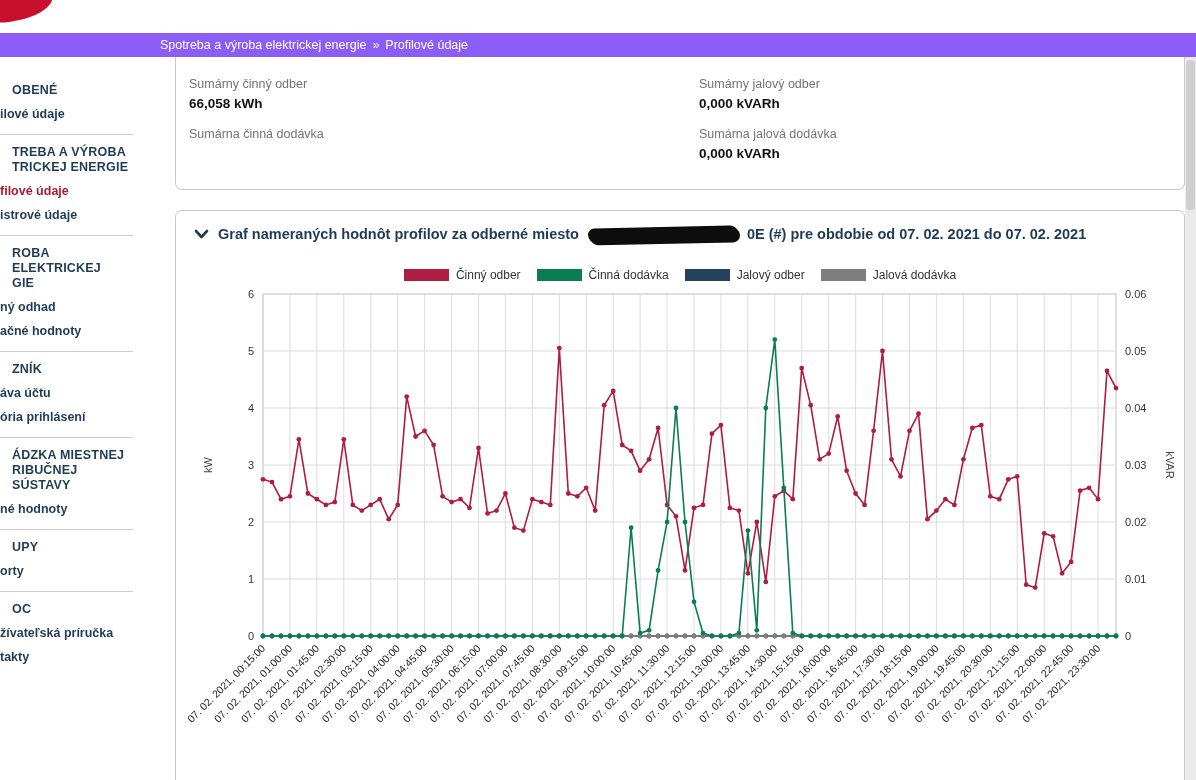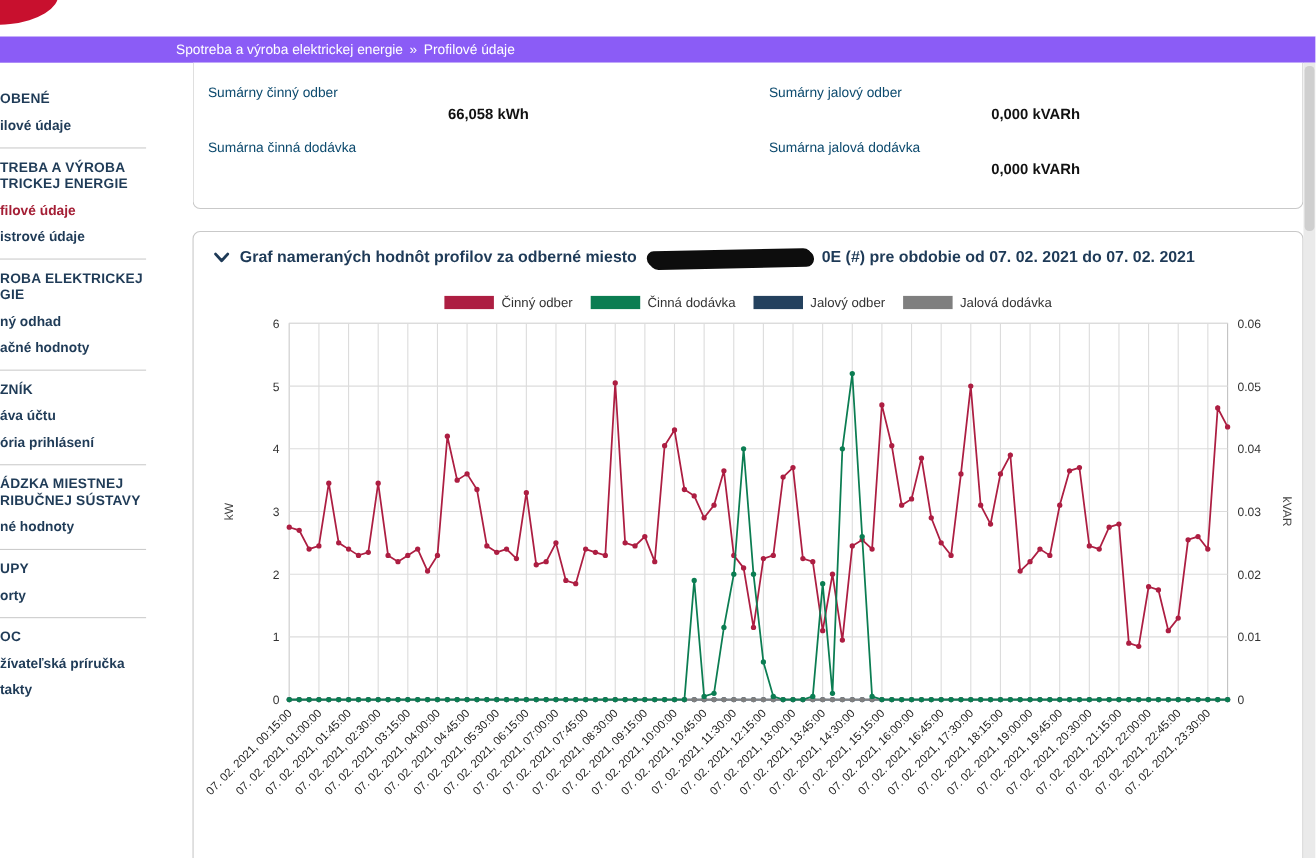--- a/index.html
+++ b/index.html
@@ -17,40 +17,40 @@
   }
   .crumbbar span{white-space:nowrap;}
   .crumb-link{cursor:pointer;}
   
   .layout{display:flex;align-items:flex-start;}
   .sidebar{width:133px;padding-top:16px;flex:none;overflow:hidden;}
   .side-group{padding:10px 0 12px 0;border-bottom:1px solid #cccccc;}
   .side-group:last-child{border-bottom:none;}
   .side-header{
     font-size:12.5px;font-weight:bold;color:#1f3b57;line-height:15px;
-    white-space:pre-line;letter-spacing:.2px;
+    white-space:pre-line;letter-spacing:.2px;padding-left:12px;
   }
   .side-item{
     font-size:12.5px;font-weight:bold;color:#1f3b57;line-height:15px;
     margin-top:9px;cursor:pointer;white-space:nowrap;
   }
   .side-item.active{color:#a41e35;}
   .content{flex:1;padding-left:42px;}
   
   .panel{
     width:1010px;background:#fff;border:1px solid #c9c9c9;border-radius:7px;
     box-sizing:border-box;
   }
   .summary-panel{
     border-top:none;border-radius:0 0 7px 7px;height:133px;
     padding:20px 0 0 13px;
   }
   .summary-grid{display:grid;grid-template-columns:510px auto;row-gap:16px;}
-  .sum-label{font-size:12.5px;color:#0c4a6e;margin-bottom:5px;}
-  .sum-value{font-size:13.5px;color:#111;font-weight:bold;text-align:center;}
+  .sum-label{font-size:12.5px;color:#737373;margin-bottom:5px;}
+  .sum-value{font-size:13.5px;color:#111;font-weight:bold;}
   .chart-panel{margin-top:20px;height:704px;overflow:hidden;padding:0;}
   .chart-title-row{
     display:flex;align-items:center;gap:9px;padding:15px 0 0 18px;
     font-size:14.5px;font-weight:bold;color:#1e3a57;white-space:nowrap;
   }
   .chevron{flex:none;cursor:pointer;}
   .redacted{
     display:inline-block;width:150px;height:15px;background:#0d0d0d;
     border-radius:8px 10px 9px 11px;transform:rotate(-1.2deg);
     box-shadow:2px 2px 0 #0d0d0d;

